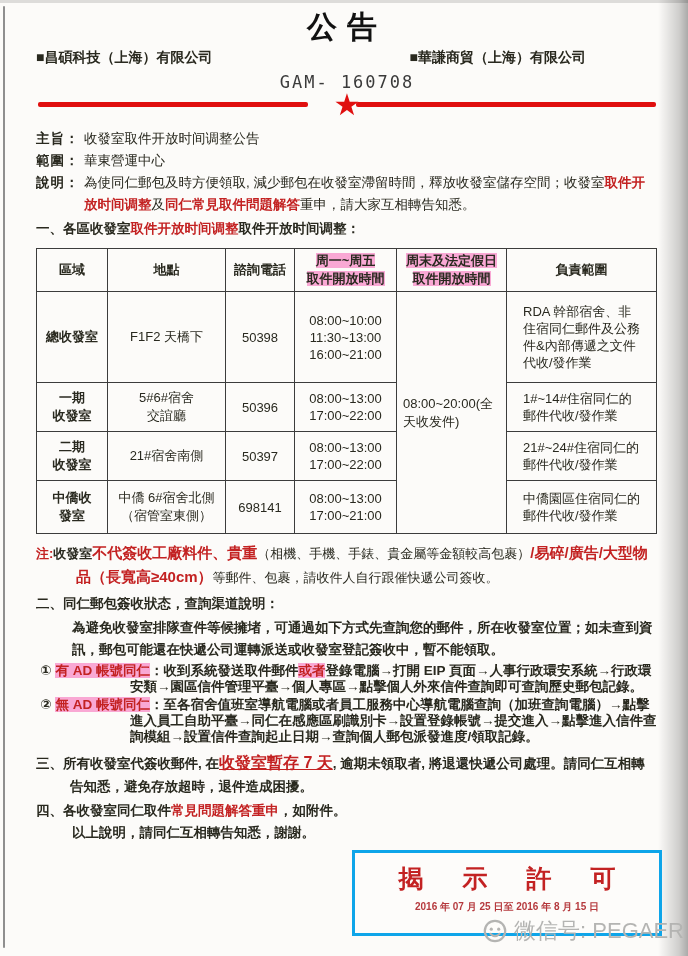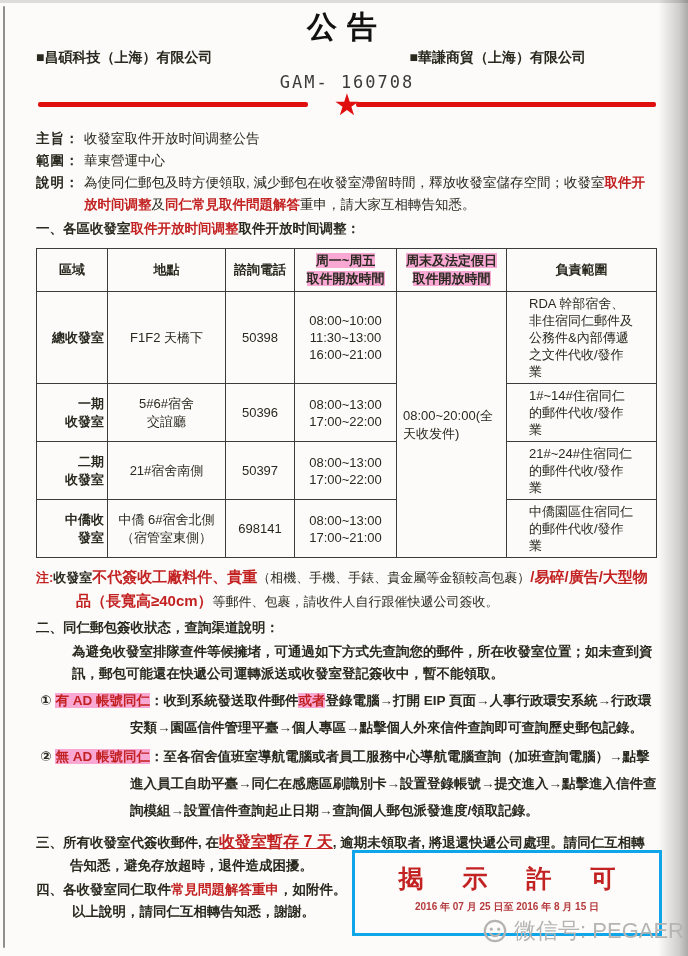--- a/index.html
+++ b/index.html
@@ -30,33 +30,33 @@
   .red{color:#c32222;} .bold{font-weight:bold;}
   .hl{background:#f9a8d4;}
   .h1line{font-size:13.5px;line-height:22px;font-weight:bold;margin-top:2px;}
   .h1line .red{font-weight:bold;}
   
   table{border-collapse:collapse;margin-top:8px;table-layout:fixed;width:620px;}
   th,td{border:1px solid #3c3c3c;font-size:13px;padding:2px 3px;vertical-align:middle;}
   th{font-weight:bold;height:38px;}
   td{text-align:center;}
   .pre{white-space:pre-line;}
-  td.area{font-weight:bold;text-align:right;}
-  td.scope{text-align:left;padding:3px 22px;line-height:17px;}
+  td.area{font-weight:bold;}
+  td.scope{text-align:left;padding:3px 16px;line-height:17px;}
   td.wkd{line-height:17px;}
   td.wke{text-align:left;padding-left:6px;line-height:18px;}
   tr.r0 td{height:84px;} tr.r1 td{height:42px;} tr.r2 td{height:42px;} tr.r3 td{height:46px;}
   
   .note{margin-top:7px;font-size:13px;line-height:23px;padding-left:40px;text-indent:-40px;}
   .note .big{font-size:15px;font-weight:bold;}
   .note .label{font-weight:bold;}
   
   .sec-head{font-size:13.5px;font-weight:bold;line-height:22px;margin-top:4px;}
   .para{font-size:13.5px;line-height:22px;margin-left:36px;margin-top:2px;font-weight:bold;}
-  .item{font-size:13.5px;line-height:27px;padding-left:94px;text-indent:-90px;margin-top:2px;font-weight:bold;}
+  .item{font-size:13.5px;line-height:16px;padding-left:94px;text-indent:-90px;margin-top:2px;font-weight:bold;}
   .item .num{margin-right:4px;font-weight:bold;}
   .p3{font-size:13.5px;line-height:23px;padding-left:34px;text-indent:-34px;margin-top:6px;font-weight:bold;}
   .p3 .big{font-size:16px;font-weight:bold;text-decoration:underline;}
   .p4{font-size:13.5px;line-height:22px;font-weight:bold;margin-top:2px;}
   .closing{font-size:13.5px;line-height:22px;font-weight:bold;margin-left:36px;}
   
   .permit{position:absolute;left:352px;top:850px;width:304px;height:80px;
           border:3px solid #0ea5e9;background:#fdfcfa;z-index:2;}
   .permit-title{text-align:center;color:#c32222;font-weight:bold;font-size:25px;
                 letter-spacing:16px;margin-top:10px;line-height:30px;text-indent:16px;}

